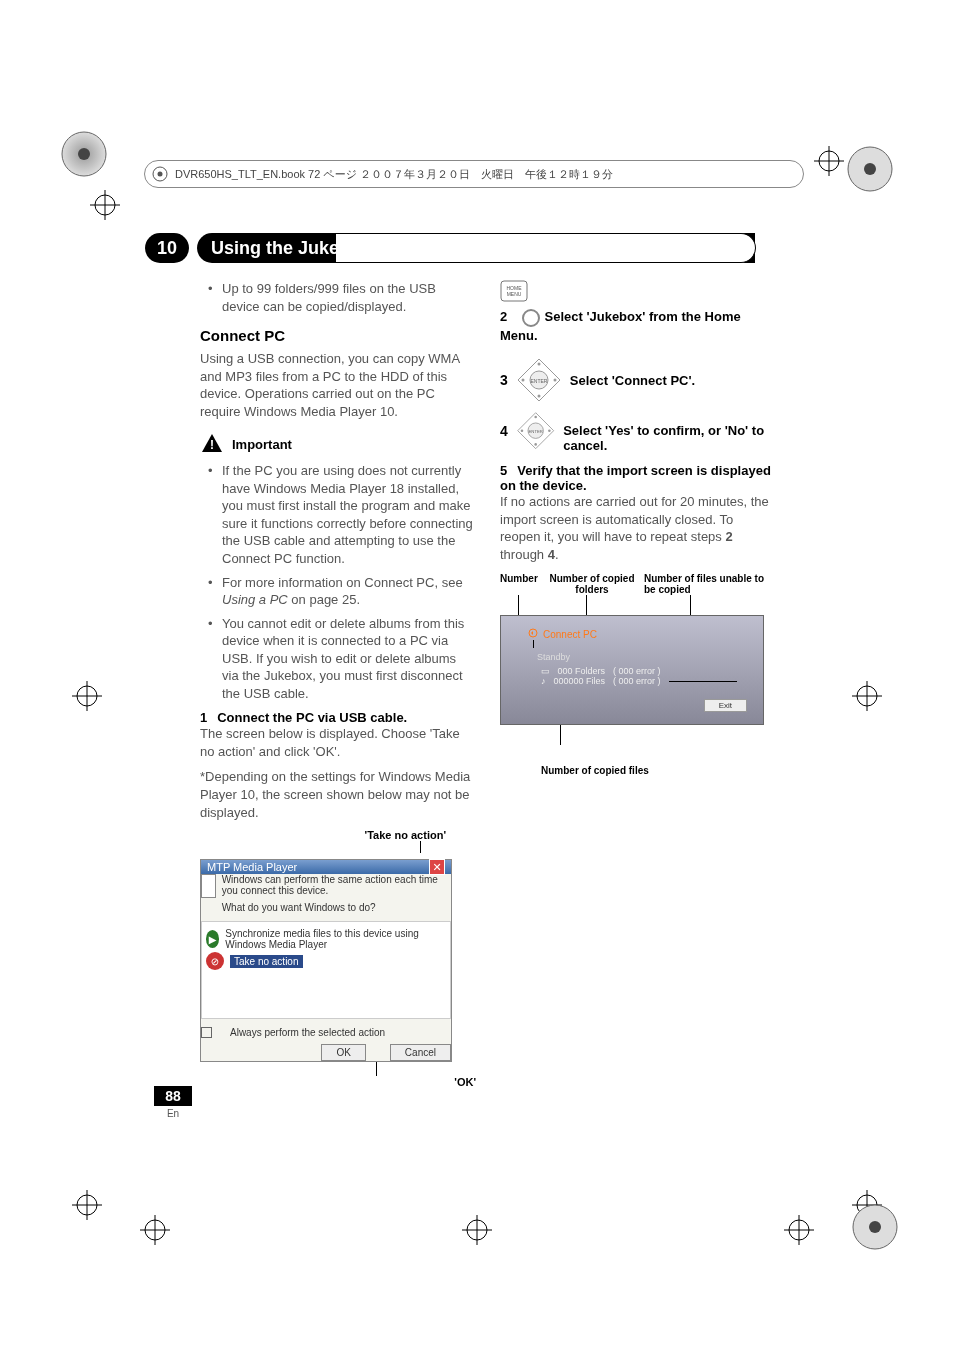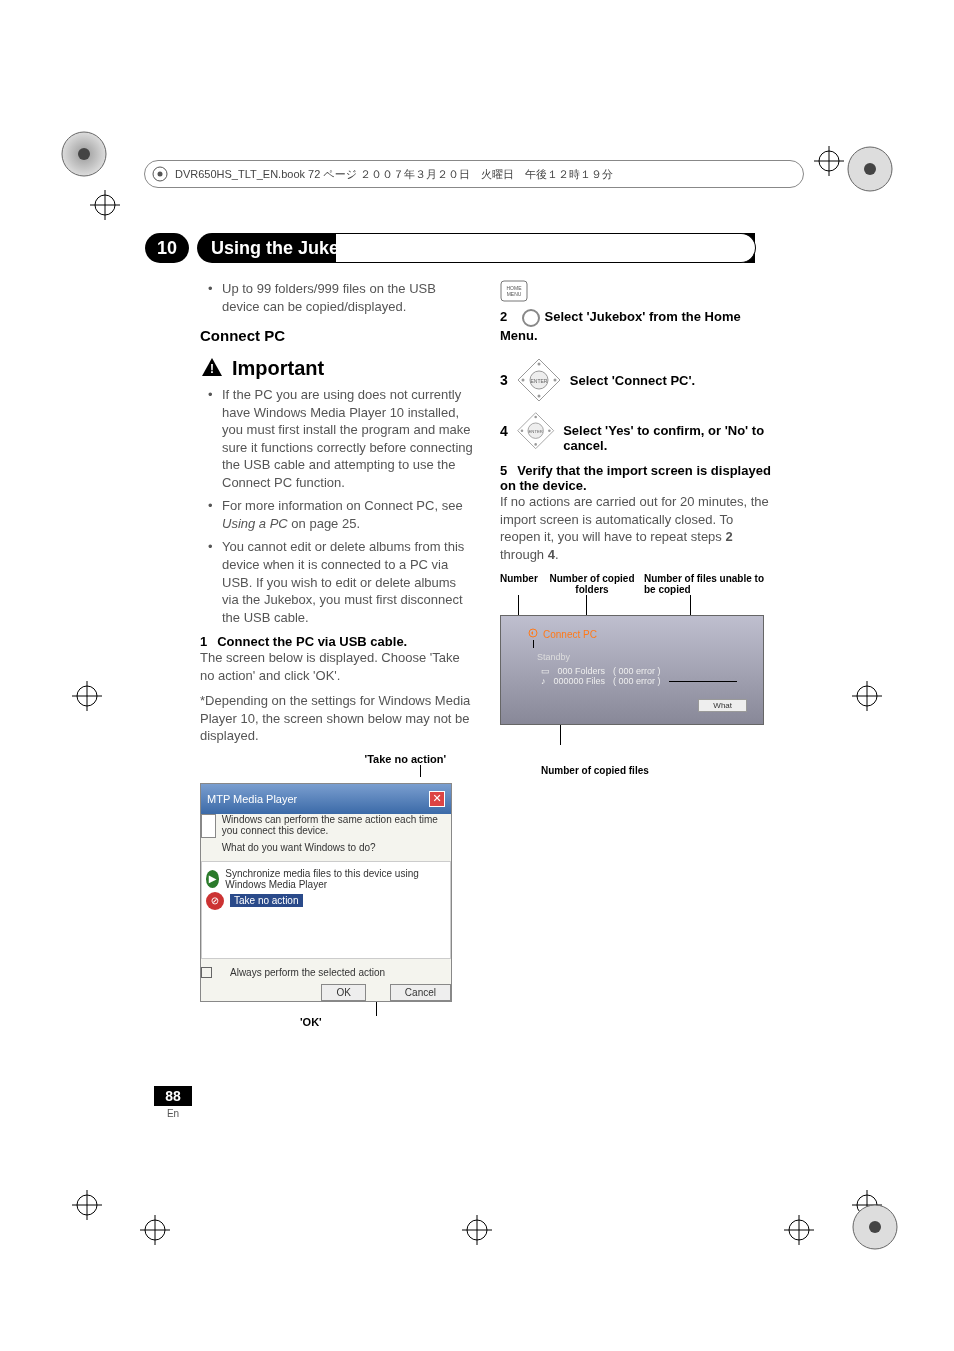--- a/index.html
+++ b/index.html
@@ -142,40 +142,40 @@
     align-items: center;
     gap: 8px;
     margin-top: 12px;
     margin-bottom: 6px;
   }
   .warn-icon {
     width: 24px;
     height: 24px;
     display: inline-block;
   }
-  .important-label { font-weight: bold; font-size: 20px; }
+  .important-label { font-weight: bold; font-size: 13px; }
 
   .step { font-weight: bold; margin-top: 8px; }
   .step-num { font-weight: bold; margin-right: 10px; }
   .italic { font-style: italic; }
   .note-star { color: #555; line-height: 1.35; margin-top: 4px; }
 
   .fig-label {
     font-weight: bold;
     font-size: 11px;
     text-align: center;
   }
   .fig1 {
     margin-top: 6px;
     width: 252px;
     border: 1px solid #888;
     background: #f4f4ee;
   }
   .fig1-titlebar {
-    height: 30px;
+    height: 14px;
     background: linear-gradient(#7a9ecf, #3b6aa8);
     color: #fff;
     font-size: 11px;
     display: flex;
     align-items: center;
     padding: 0 6px;
     justify-content: space-between;
   }
   .close-x {
     width: 16px; height: 16px;
@@ -422,33 +422,34 @@
 </div>
 
 <div class="content">
 
   <div class="col">
     <ul class="bullet-list">
       <li>Up to 99 folders/999 files on the USB device can be copied/displayed.</li>
     </ul>
 
     <h3 class="section">Connect PC</h3>
+    <p class="body-text">Using a USB connection, you can copy WMA and MP3 files from a PC to the HDD of this device. Operations carried out on the PC require Windows Media Player 10.</p>
 
     <div class="important-row">
       <span class="warn-icon">
         <svg viewBox="0 0 24 24">
             <polygon points="12,2 22,20 2,20" fill="#000"></polygon>
             <text x="12" y="17" font-size="12" text-anchor="middle" fill="#fff" font-weight="bold">!</text>
           </svg>
       </span>
       <span class="important-label">Important</span>
     </div>
 
     <ul class="bullet-list">
-      <li>If the PC you are using does not currently have Windows Media Player 10 installed, you must first install the program and make sure it functions correctly before connecting the USB cable and attempting to use the Connect PC function.</li>
+      <li>If the PC you are using does not currently have Windows Media Player 18 installed, you must first install the program and make sure it functions correctly before connecting the USB cable and attempting to use the Connect PC function.</li>
       <li>
         
         For more information on Connect PC, see <span class="italic">Using a PC</span> on page 25.
       </li>
       <li>You cannot edit or delete albums from this device when it is connected to a PC via USB. If you wish to edit or delete albums via the Jukebox, you must first disconnect the USB cable.</li>
     </ul>
 
     <p class="step">
       <span class="step-num">1</span><span>Connect the PC via USB cable.</span>
     </p>
@@ -489,21 +490,21 @@
           </div>
           <div class="fig1-btns">
             <div class="win-btn">OK</div>
             <div class="win-btn">Cancel</div>
           </div>
         </div>
       </div>
       <div style="height:14px; position:relative;">
         <div style="position:absolute; left:176px; top:0; width:1px; height:14px; background:#000;"></div>
       </div>
-      <div class="fig-label" style="text-align:left; padding-left:100px;">'OK'</div>
+      <div class="fig-label" style="text-align:right; padding-left:100px;">'OK'</div>
     </div>
   </div>
 
   <div class="col">
     <div style="margin-bottom:6px;">
       <span class="icon-slot" style="width:28px;height:22px;">
         <svg viewBox="0 0 28 22">
             <rect x="1" y="1" width="26" height="20" rx="3" fill="#fff" stroke="#777"></rect>
             <text x="14" y="10" font-size="5" text-anchor="middle" fill="#555">HOME</text>
             <text x="14" y="16" font-size="5" text-anchor="middle" fill="#555">MENU</text>
@@ -588,21 +589,21 @@
             <span>000 Folders</span>
             <span>( 000  error )</span>
           </div>
           <div class="fig2-line">
             <span>♪</span>
             <span>000000 Files</span>
             <span>( 000  error )</span>
             <span style="flex:1; border-top:1px solid #000; margin-top:5px;"></span>
           </div>
         </div>
-        <div class="fig2-exit">What</div>
+        <div class="fig2-exit">Exit</div>
       </div>
       <div style="position:relative; height:20px;">
         <div class="ld" style="left:60px; height:20px;"></div>
       </div>
       <div class="fig2-caption">Number of copied files</div>
     </div>
   </div>
 </div>
 
 <div class="page-badge">

